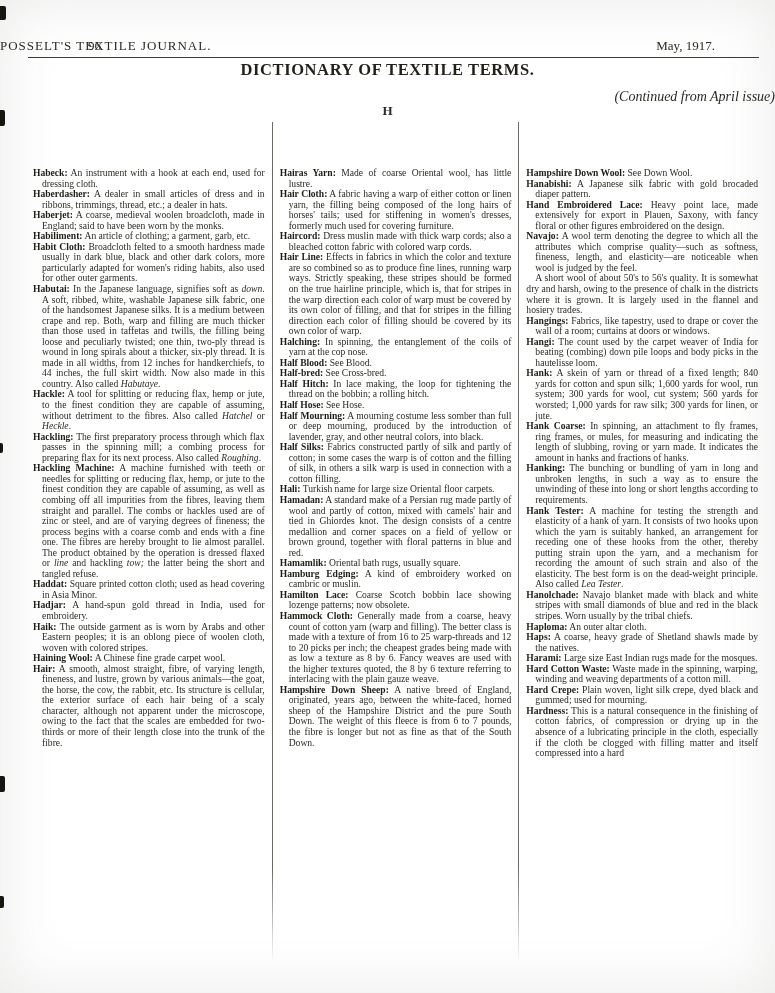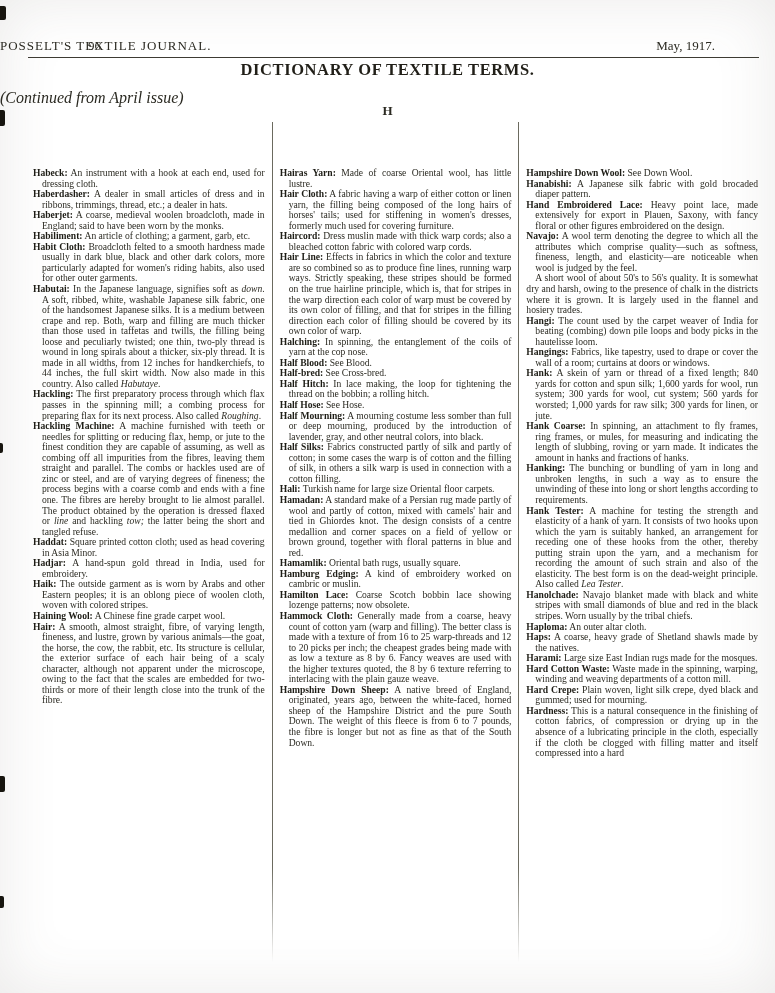--- a/index.html
+++ b/index.html
@@ -15,22 +15,22 @@
   }
   
   .running-head{position:absolute;top:38px;left:0;right:0;height:18px;}
   .page-number{position:absolute;left:88px;top:0;font-size:13px;}
   .journal-title{position:absolute;left:0;right:0;top:0;text-align:left;font-size:13px;letter-spacing:1px;}
   .issue-date{position:absolute;right:60px;top:0;font-size:13px;}
   .head-rule{position:absolute;top:57px;left:28px;right:16px;height:0;border-top:1.6px solid #3d3b33;}
   
   .article-title{position:absolute;top:60px;left:0;right:0;text-align:center;
     font-size:16.5px;font-weight:bold;letter-spacing:.6px;color:#211f18;}
-  .article-subtitle{position:absolute;top:89px;left:0;right:0;text-align:left;
-    font-size:16px;font-style:italic;}
+  .article-subtitle{position:absolute;top:89px;left:0;right:0;text-align:right;
+    font-size:14px;font-style:italic;}
   .section-letter{position:absolute;top:103px;left:0;right:0;text-align:center;
     font-size:13px;font-weight:bold;}
   
   .columns{position:absolute;top:121px;left:33px;right:17px;bottom:5px;display:flex;}
   .col{flex:1 1 0;overflow:hidden;padding:0 6px;
     font-size:9.6px;line-height:10.55px;text-align:justify;margin-top:47px;}
   .col:first-child{padding-left:0;}
   .col:last-child{padding-right:0;}
   .col-divider{width:1px;background:linear-gradient(#6b6a5f 0 86%,rgba(107,106,95,0) 97%);margin:1px 1px 0 1px;flex:0 0 auto;}
   .entry{padding-left:9px;text-indent:-9px;}
@@ -68,20 +68,21 @@
   <div class="section-letter">H</div>
 
   <div class="columns">
     <div class="col">
         <div class="entry"><b class="term">Habeck:</b> An instrument with a hook at each end, used for dressing cloth.</div>
         <div class="entry"><b class="term">Haberdasher:</b> A dealer in small articles of dress and in ribbons, trimmings, thread, etc.; a dealer in hats.</div>
         <div class="entry"><b class="term">Haberjet:</b> A coarse, medieval woolen broadcloth, made in England; said to have been worn by the monks.</div>
         <div class="entry"><b class="term">Habiliment:</b> An article of clothing; a garment, garb, etc.</div>
         <div class="entry"><b class="term">Habit Cloth:</b> Broadcloth felted to a smooth hardness made usually in dark blue, black and other dark colors, more particularly adapted for women's riding habits, also used for other outer garments.</div>
         <div class="entry"><b class="term">Habutai:</b> In the Japanese language, signifies soft as <i>down</i>. A soft, ribbed, white, washable Japanese silk fabric, one of the handsomest Japanese silks. It is a medium between crape and rep. Both, warp and filling are much thicker than those used in taffetas and twills, the filling being loose and peculiarly twisted; one thin, two-ply thread is wound in long spirals about a thicker, six-ply thread. It is made in all widths, from 12 inches for handkerchiefs, to 44 inches, the full skirt width. Now also made in this country. Also called <i>Habutaye</i>.</div>
+        <div class="entry"><b class="term">Hackle:</b> A tool for splitting or reducing flax, hemp or jute, to the finest condition they are capable of assuming, without detriment to the fibres. Also called <i>Hatchel</i> or <i>Heckle</i>.</div>
         <div class="entry"><b class="term">Hackling:</b> The first preparatory process through which flax passes in the spinning mill; a combing process for preparing flax for its next process. Also called <i>Roughing</i>.</div>
         <div class="entry"><b class="term">Hackling Machine:</b> A machine furnished with teeth or needles for splitting or reducing flax, hemp, or jute to the finest condition they are capable of assuming, as well as combing off all impurities from the fibres, leaving them straight and parallel. The combs or hackles used are of zinc or steel, and are of varying degrees of fineness; the process begins with a coarse comb and ends with a fine one. The fibres are hereby brought to lie almost parallel. The product obtained by the operation is dressed flaxed or <i>line</i> and hackling <i>tow;</i> the latter being the short and tangled refuse.</div>
         <div class="entry"><b class="term">Haddat:</b> Square printed cotton cloth; used as head covering in Asia Minor.</div>
         <div class="entry"><b class="term">Hadjar:</b> A hand-spun gold thread in India, used for embroidery.</div>
         <div class="entry"><b class="term">Haik:</b> The outside garment as is worn by Arabs and other Eastern peoples; it is an oblong piece of woolen cloth, woven with colored stripes.</div>
         <div class="entry"><b class="term">Haining Wool:</b> A Chinese fine grade carpet wool.</div>
         <div class="entry"><b class="term">Hair:</b> A smooth, almost straight, fibre, of varying length, fineness, and lustre, grown by various animals—the goat, the horse, the cow, the rabbit, etc. Its structure is cellular, the exterior surface of each hair being of a scaly character, although not apparent under the microscope, owing to the fact that the scales are embedded for two-thirds or more of their length close into the trunk of the fibre.</div>
       </div>
     <div class="col-divider"></div>
     <div class="col">
@@ -104,22 +105,22 @@
         <div class="entry"><b class="term">Hammock Cloth:</b> Generally made from a coarse, heavy count of cotton yarn (warp and filling). The better class is made with a texture of from 16 to 25 warp-threads and 12 to 20 picks per inch; the cheapest grades being made with as low a texture as 8 by 6. Fancy weaves are used with the higher textures quoted, the 8 by 6 texture referring to interlacing with the plain gauze weave.</div>
         <div class="entry"><b class="term">Hampshire Down Sheep:</b> A native breed of England, originated, years ago, between the white-faced, horned sheep of the Hampshire District and the pure South Down. The weight of this fleece is from 6 to 7 pounds, the fibre is longer but not as fine as that of the South Down.</div>
       </div>
     <div class="col-divider"></div>
     <div class="col">
         <div class="entry"><b class="term">Hampshire Down Wool:</b> See Down Wool.</div>
         <div class="entry"><b class="term">Hanabishi:</b> A Japanese silk fabric with gold brocaded diaper pattern.</div>
         <div class="entry"><b class="term">Hand Embroidered Lace:</b> Heavy point lace, made extensively for export in Plauen, Saxony, with fancy floral or other figures embroidered on the design.</div>
         <div class="entry"><b class="term">Navajo:</b> A wool term denoting the degree to which all the attributes which comprise quality—such as softness, fineness, length, and elasticity—are noticeable when wool is judged by the feel.</div>
         <div class="entry para">A short wool of about 50's to 56's quality. It is somewhat dry and harsh, owing to the presence of chalk in the districts where it is grown. It is largely used in the flannel and hosiery trades.</div>
+        <div class="entry"><b class="term">Hangings:</b> Fabrics, like tapestry, used to drape or cover the wall of a room; curtains at doors or windows.</div>
         <div class="entry"><b class="term">Hangi:</b> The count used by the carpet weaver of India for beating (combing) down pile loops and body picks in the hautelisse loom.</div>
-        <div class="entry"><b class="term">Hangings:</b> Fabrics, like tapestry, used to drape or cover the wall of a room; curtains at doors or windows.</div>
         <div class="entry"><b class="term">Hank:</b> A skein of yarn or thread of a fixed length; 840 yards for cotton and spun silk; 1,600 yards for wool, run system; 300 yards for wool, cut system; 560 yards for worsted; 1,000 yards for raw silk; 300 yards for linen, or jute.</div>
         <div class="entry"><b class="term">Hank Coarse:</b> In spinning, an attachment to fly frames, ring frames, or mules, for measuring and indicating the length of slubbing, roving or yarn made. It indicates the amount in hanks and fractions of hanks.</div>
         <div class="entry"><b class="term">Hanking:</b> The bunching or bundling of yarn in long and unbroken lengths, in such a way as to ensure the unwinding of these into long or short lengths according to requirements.</div>
         <div class="entry"><b class="term">Hank Tester:</b> A machine for testing the strength and elasticity of a hank of yarn. It consists of two hooks upon which the yarn is suitably hanked, an arrangement for receding one of these hooks from the other, thereby putting strain upon the yarn, and a mechanism for recording the amount of such strain and also of the elasticity. The best form is on the dead-weight principle. Also called <i>Lea Tester</i>.</div>
         <div class="entry"><b class="term">Hanolchade:</b> Navajo blanket made with black and white stripes with small diamonds of blue and red in the black stripes. Worn usually by the tribal chiefs.</div>
         <div class="entry"><b class="term">Haploma:</b> An outer altar cloth.</div>
         <div class="entry"><b class="term">Haps:</b> A coarse, heavy grade of Shetland shawls made by the natives.</div>
         <div class="entry"><b class="term">Harami:</b> Large size East Indian rugs made for the mosques.</div>
         <div class="entry"><b class="term">Hard Cotton Waste:</b> Waste made in the spinning, warping, winding and weaving departments of a cotton mill.</div>
         <div class="entry"><b class="term">Hard Crepe:</b> Plain woven, light silk crepe, dyed black and gummed; used for mourning.</div>

